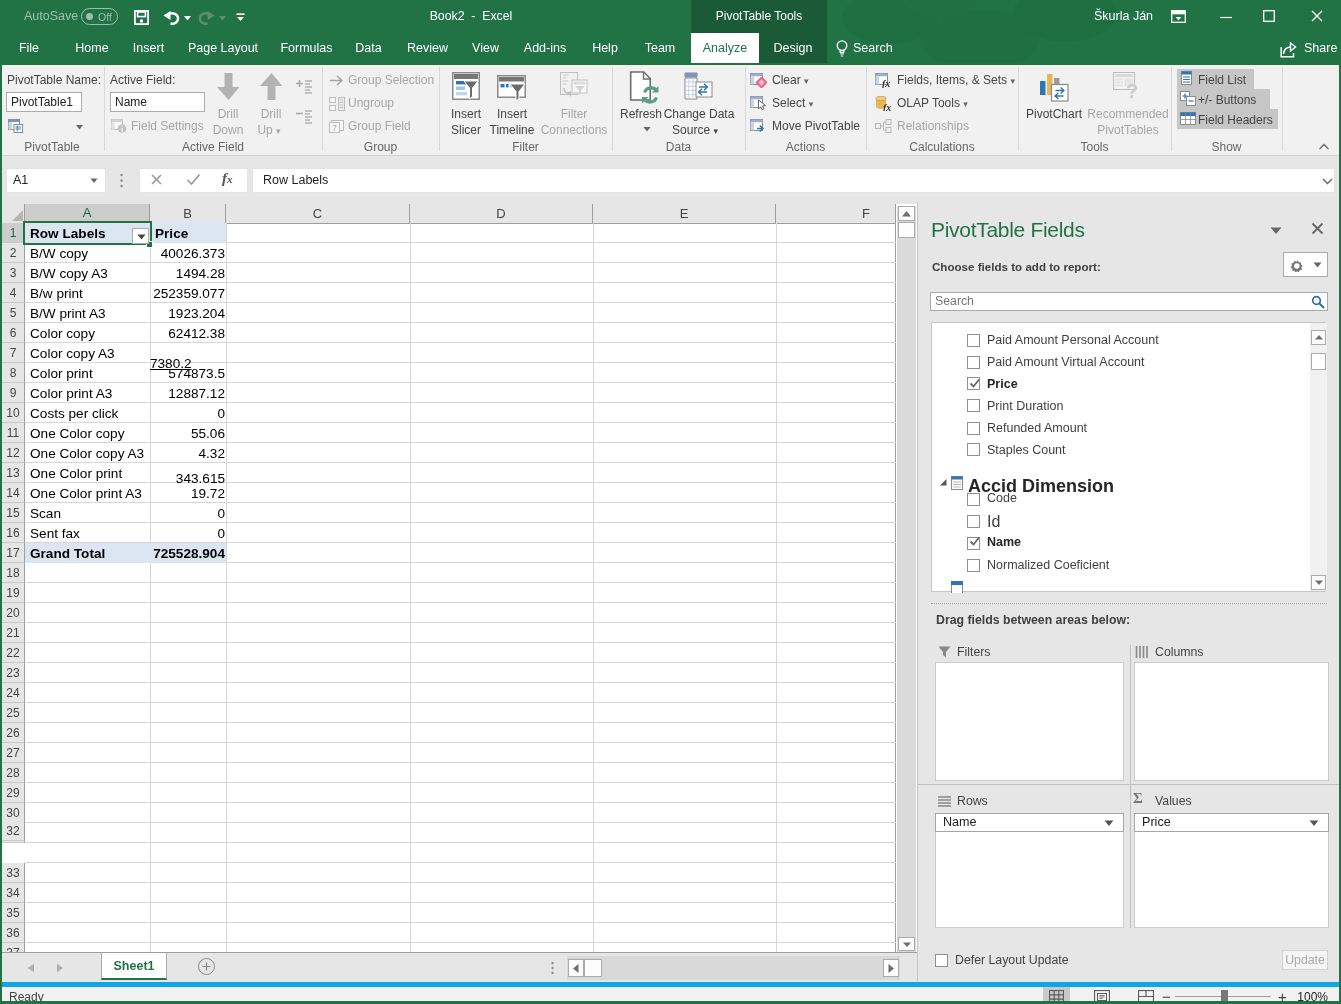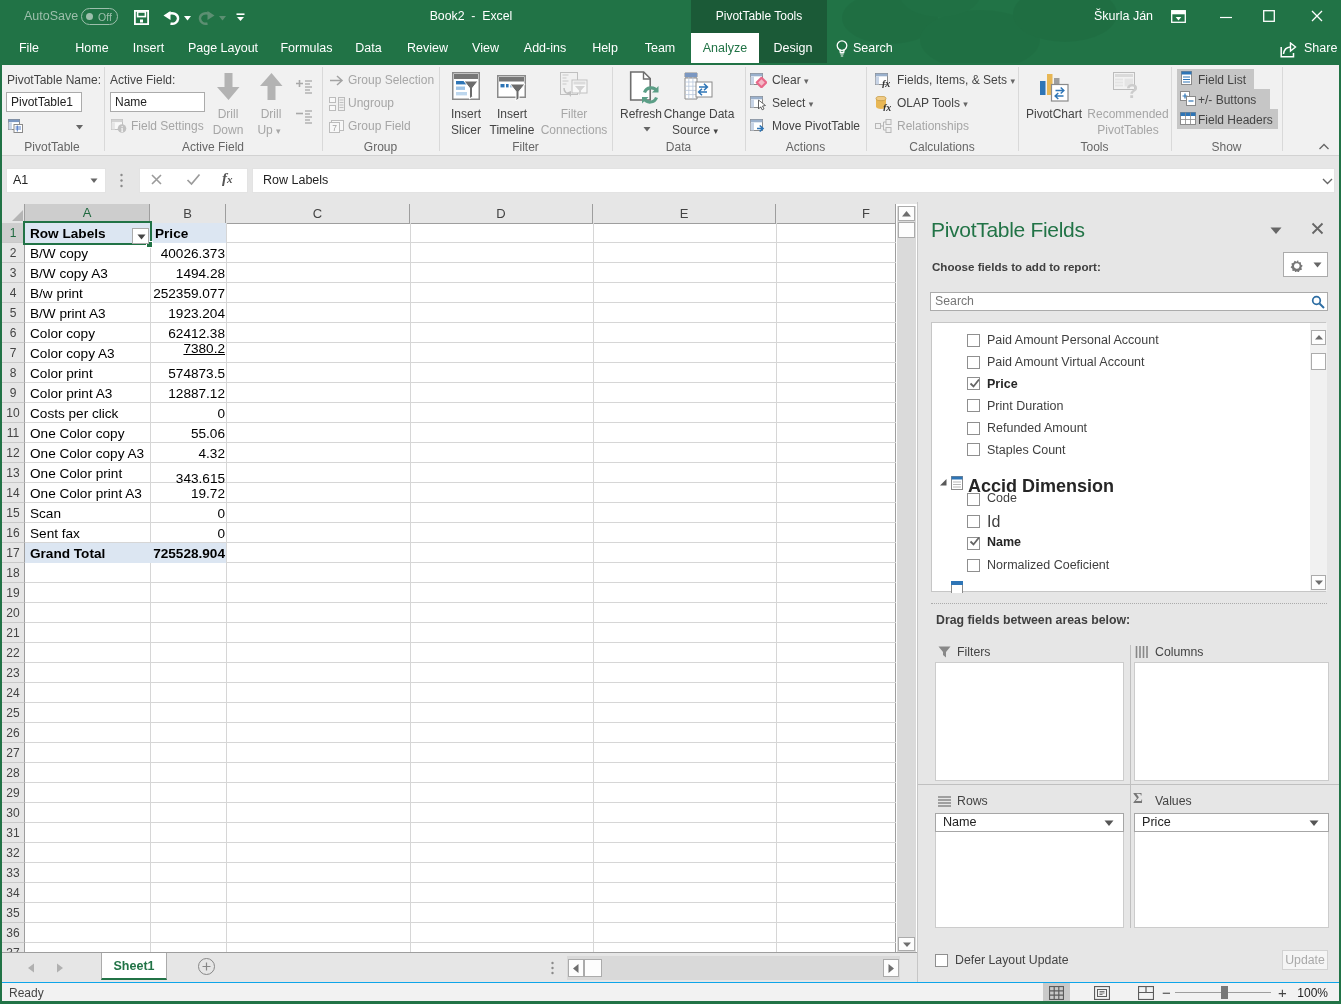--- a/index.html
+++ b/index.html
@@ -42,21 +42,21 @@
   #sheet { position:absolute; left:2px; top:202px; width:915px; height:750px; background:#fff; }
   .colhdr { position:absolute; top:2px; height:20px; background:#e6e6e6; border-right:1px solid #9e9e9e; border-bottom:1px solid #9e9e9e; font-size:13px; color:#444; text-align:center; line-height:19px; }
   .rowhdr { position:absolute; left:0; width:23px; height:20px; background:#e6e6e6; border-right:1px solid #9e9e9e; border-bottom:1px solid #c8c8c8; font-size:12px; color:#444; text-align:center; line-height:21px; }
   .cell { position:absolute; height:20px; font-size:13.6px; color:#000; line-height:22px; white-space:nowrap; }
 
   
   .sbbtn { position:absolute; background:#fdfdfd; border:1px solid #ababab; }
 
   
   #sheettabs { position:absolute; left:2px; top:952px; width:1337px; height:30px; background:#e6e6e6; border-top:1px solid #9e9e9e; }
-  #statusbar { position:absolute; left:2px; top:982px; width:1337px; height:20px; background:#f2f2f2; border-top:1px solid #0ea5e9; font-size:12px; color:#444; }
+  #statusbar { position:absolute; left:2px; top:982px; width:1337px; height:20px; background:#f2f2f2; border-top:5px solid #0ea5e9; font-size:12px; color:#444; }
 
   
   #pane { position:absolute; left:917px; top:202px; width:422px; height:780px; background:#e6e6e6; border-left:1px solid #c6c6c6; }
 
   
   #frameL { position:absolute; left:0; top:63px; width:2px; height:941px; background:#217346; }
   #frameR { position:absolute; left:1339px; top:63px; width:2px; height:941px; background:#217346; }
   #frameB { position:absolute; left:0; top:1001px; width:1341px; height:3px; background:#217346; }
 </style>
 </head>
@@ -431,21 +431,21 @@
     <div class="rowhdr" style="top:441px;">22</div>
     <div class="rowhdr" style="top:461px;">23</div>
     <div class="rowhdr" style="top:481px;">24</div>
     <div class="rowhdr" style="top:501px;">25</div>
     <div class="rowhdr" style="top:521px;">26</div>
     <div class="rowhdr" style="top:541px;">27</div>
     <div class="rowhdr" style="top:561px;">28</div>
     <div class="rowhdr" style="top:581px;">29</div>
     <div class="rowhdr" style="top:601px;">30</div>
     <div class="rowhdr" style="top:621px;">31</div>
-    <div class="rowhdr" style="top:641px;">32</div>
+    <div class="rowhdr" style="top:619px;">32</div>
     <div class="rowhdr" style="top:661px;">33</div>
     <div class="rowhdr" style="top:681px;">34</div>
     <div class="rowhdr" style="top:701px;">35</div>
     <div class="rowhdr" style="top:721px;">36</div>
     <div class="rowhdr" style="top:741px;">37</div>
     </div>
     <div id="gridlines">
     <div class="abs" style="left:23px;top:21px;width:871px;height:729px;background:repeating-linear-gradient(to bottom,transparent 0 19px,#d6d6d6 19px 20px);"></div>
     <div class="abs" style="left:148px;top:21px;width:1px;height:729px;background:#d6d6d6;"></div>
     <div class="abs" style="left:224px;top:21px;width:1px;height:729px;background:#d6d6d6;"></div>
@@ -460,21 +460,21 @@
     <div class="cell" style="left:148px;top:41px;width:75px;text-align:right;">40026.373</div>
     <div class="cell" style="left:23px;top:61px;width:125px;padding-left:5px;">B/W copy A3</div>
     <div class="cell" style="left:148px;top:61px;width:75px;text-align:right;">1494.28</div>
     <div class="cell" style="left:23px;top:81px;width:125px;padding-left:5px;">B/w print</div>
     <div class="cell" style="left:148px;top:81px;width:75px;text-align:right;">252359.077</div>
     <div class="cell" style="left:23px;top:101px;width:125px;padding-left:5px;">B/W print A3</div>
     <div class="cell" style="left:148px;top:101px;width:75px;text-align:right;">1923.204</div>
     <div class="cell" style="left:23px;top:121px;width:125px;padding-left:5px;">Color copy</div>
     <div class="cell" style="left:148px;top:121px;width:75px;text-align:right;">62412.38</div>
     <div class="cell" style="left:23px;top:141px;width:125px;padding-left:5px;">Color copy A3</div>
-    <div class="cell" style="left:148px;top:136px;width:75px;text-align:right;text-decoration:underline;">7380.2</div>
+    <div class="cell" style="left:148px;top:151px;width:75px;text-decoration:underline;">7380.2</div>
     <div class="cell" style="left:23px;top:161px;width:125px;padding-left:5px;">Color print</div>
     <div class="cell" style="left:148px;top:161px;width:75px;text-align:right;">574873.5</div>
     <div class="cell" style="left:23px;top:181px;width:125px;padding-left:5px;">Color print A3</div>
     <div class="cell" style="left:148px;top:181px;width:75px;text-align:right;">12887.12</div>
     <div class="cell" style="left:23px;top:201px;width:125px;padding-left:5px;">Costs per click</div>
     <div class="cell" style="left:148px;top:201px;width:75px;text-align:right;">0</div>
     <div class="cell" style="left:23px;top:221px;width:125px;padding-left:5px;">One Color copy</div>
     <div class="cell" style="left:148px;top:221px;width:75px;text-align:right;">55.06</div>
     <div class="cell" style="left:23px;top:241px;width:125px;padding-left:5px;">One Color copy A3</div>
     <div class="cell" style="left:148px;top:241px;width:75px;text-align:right;">4.32</div>

